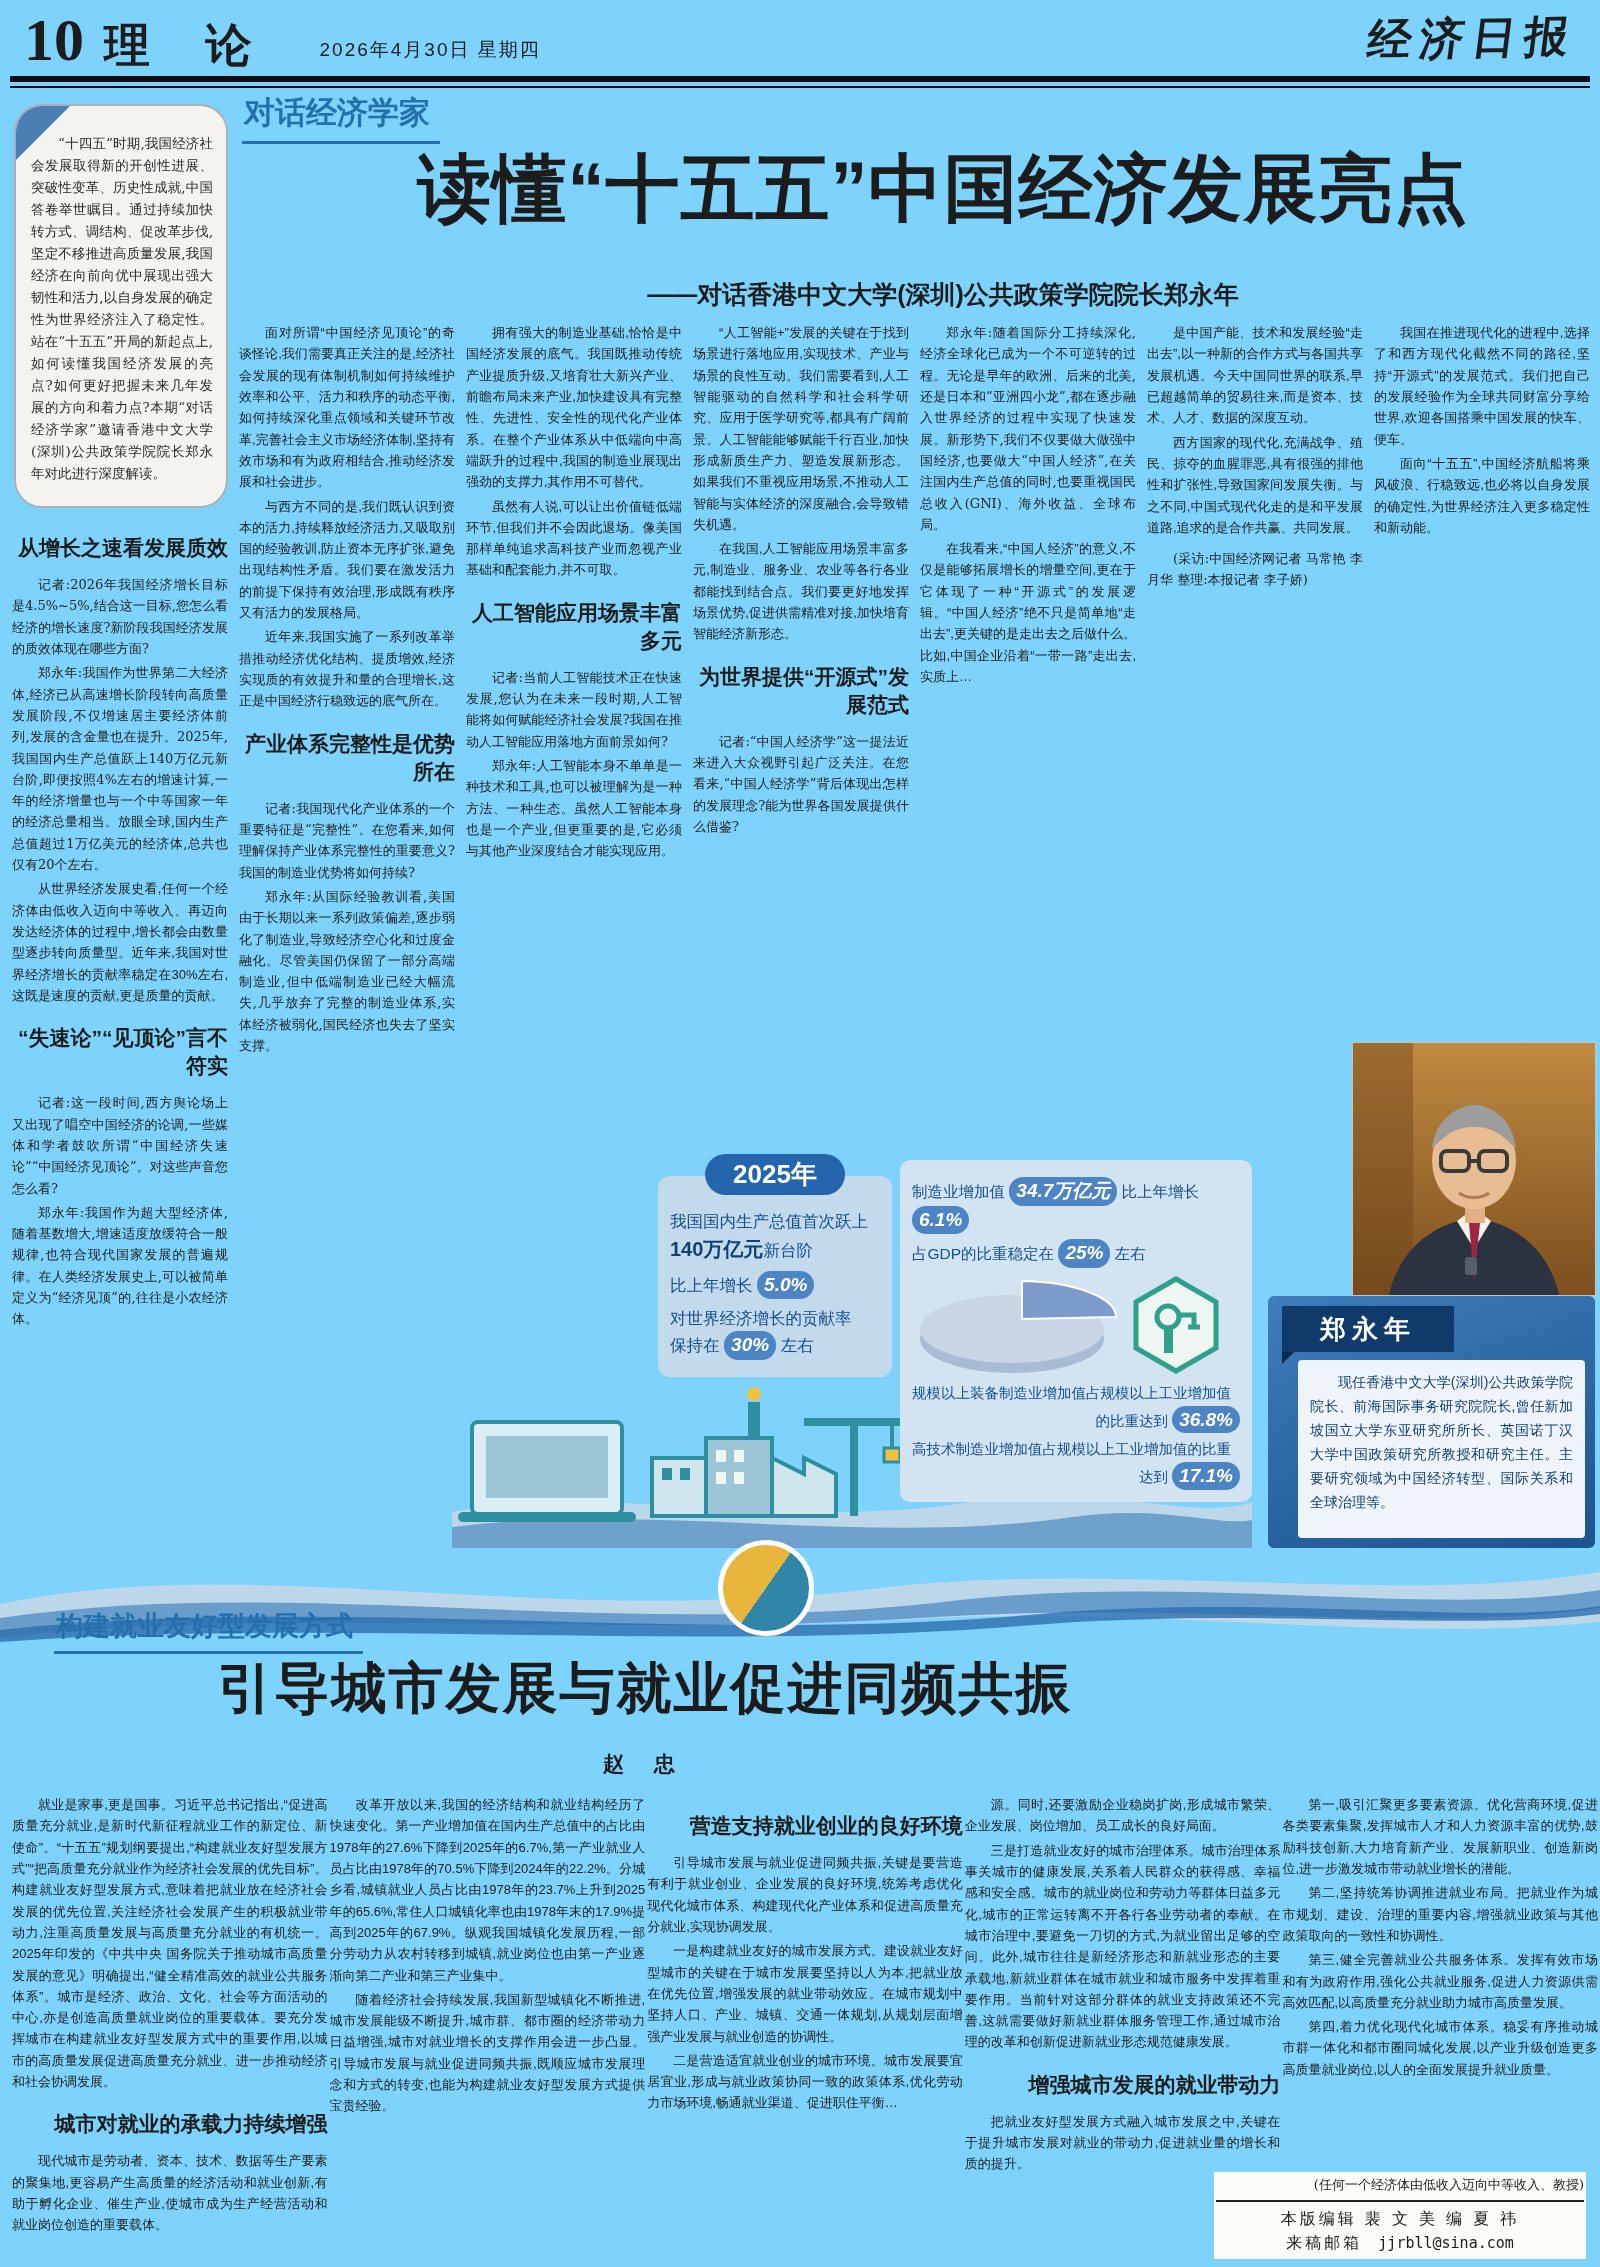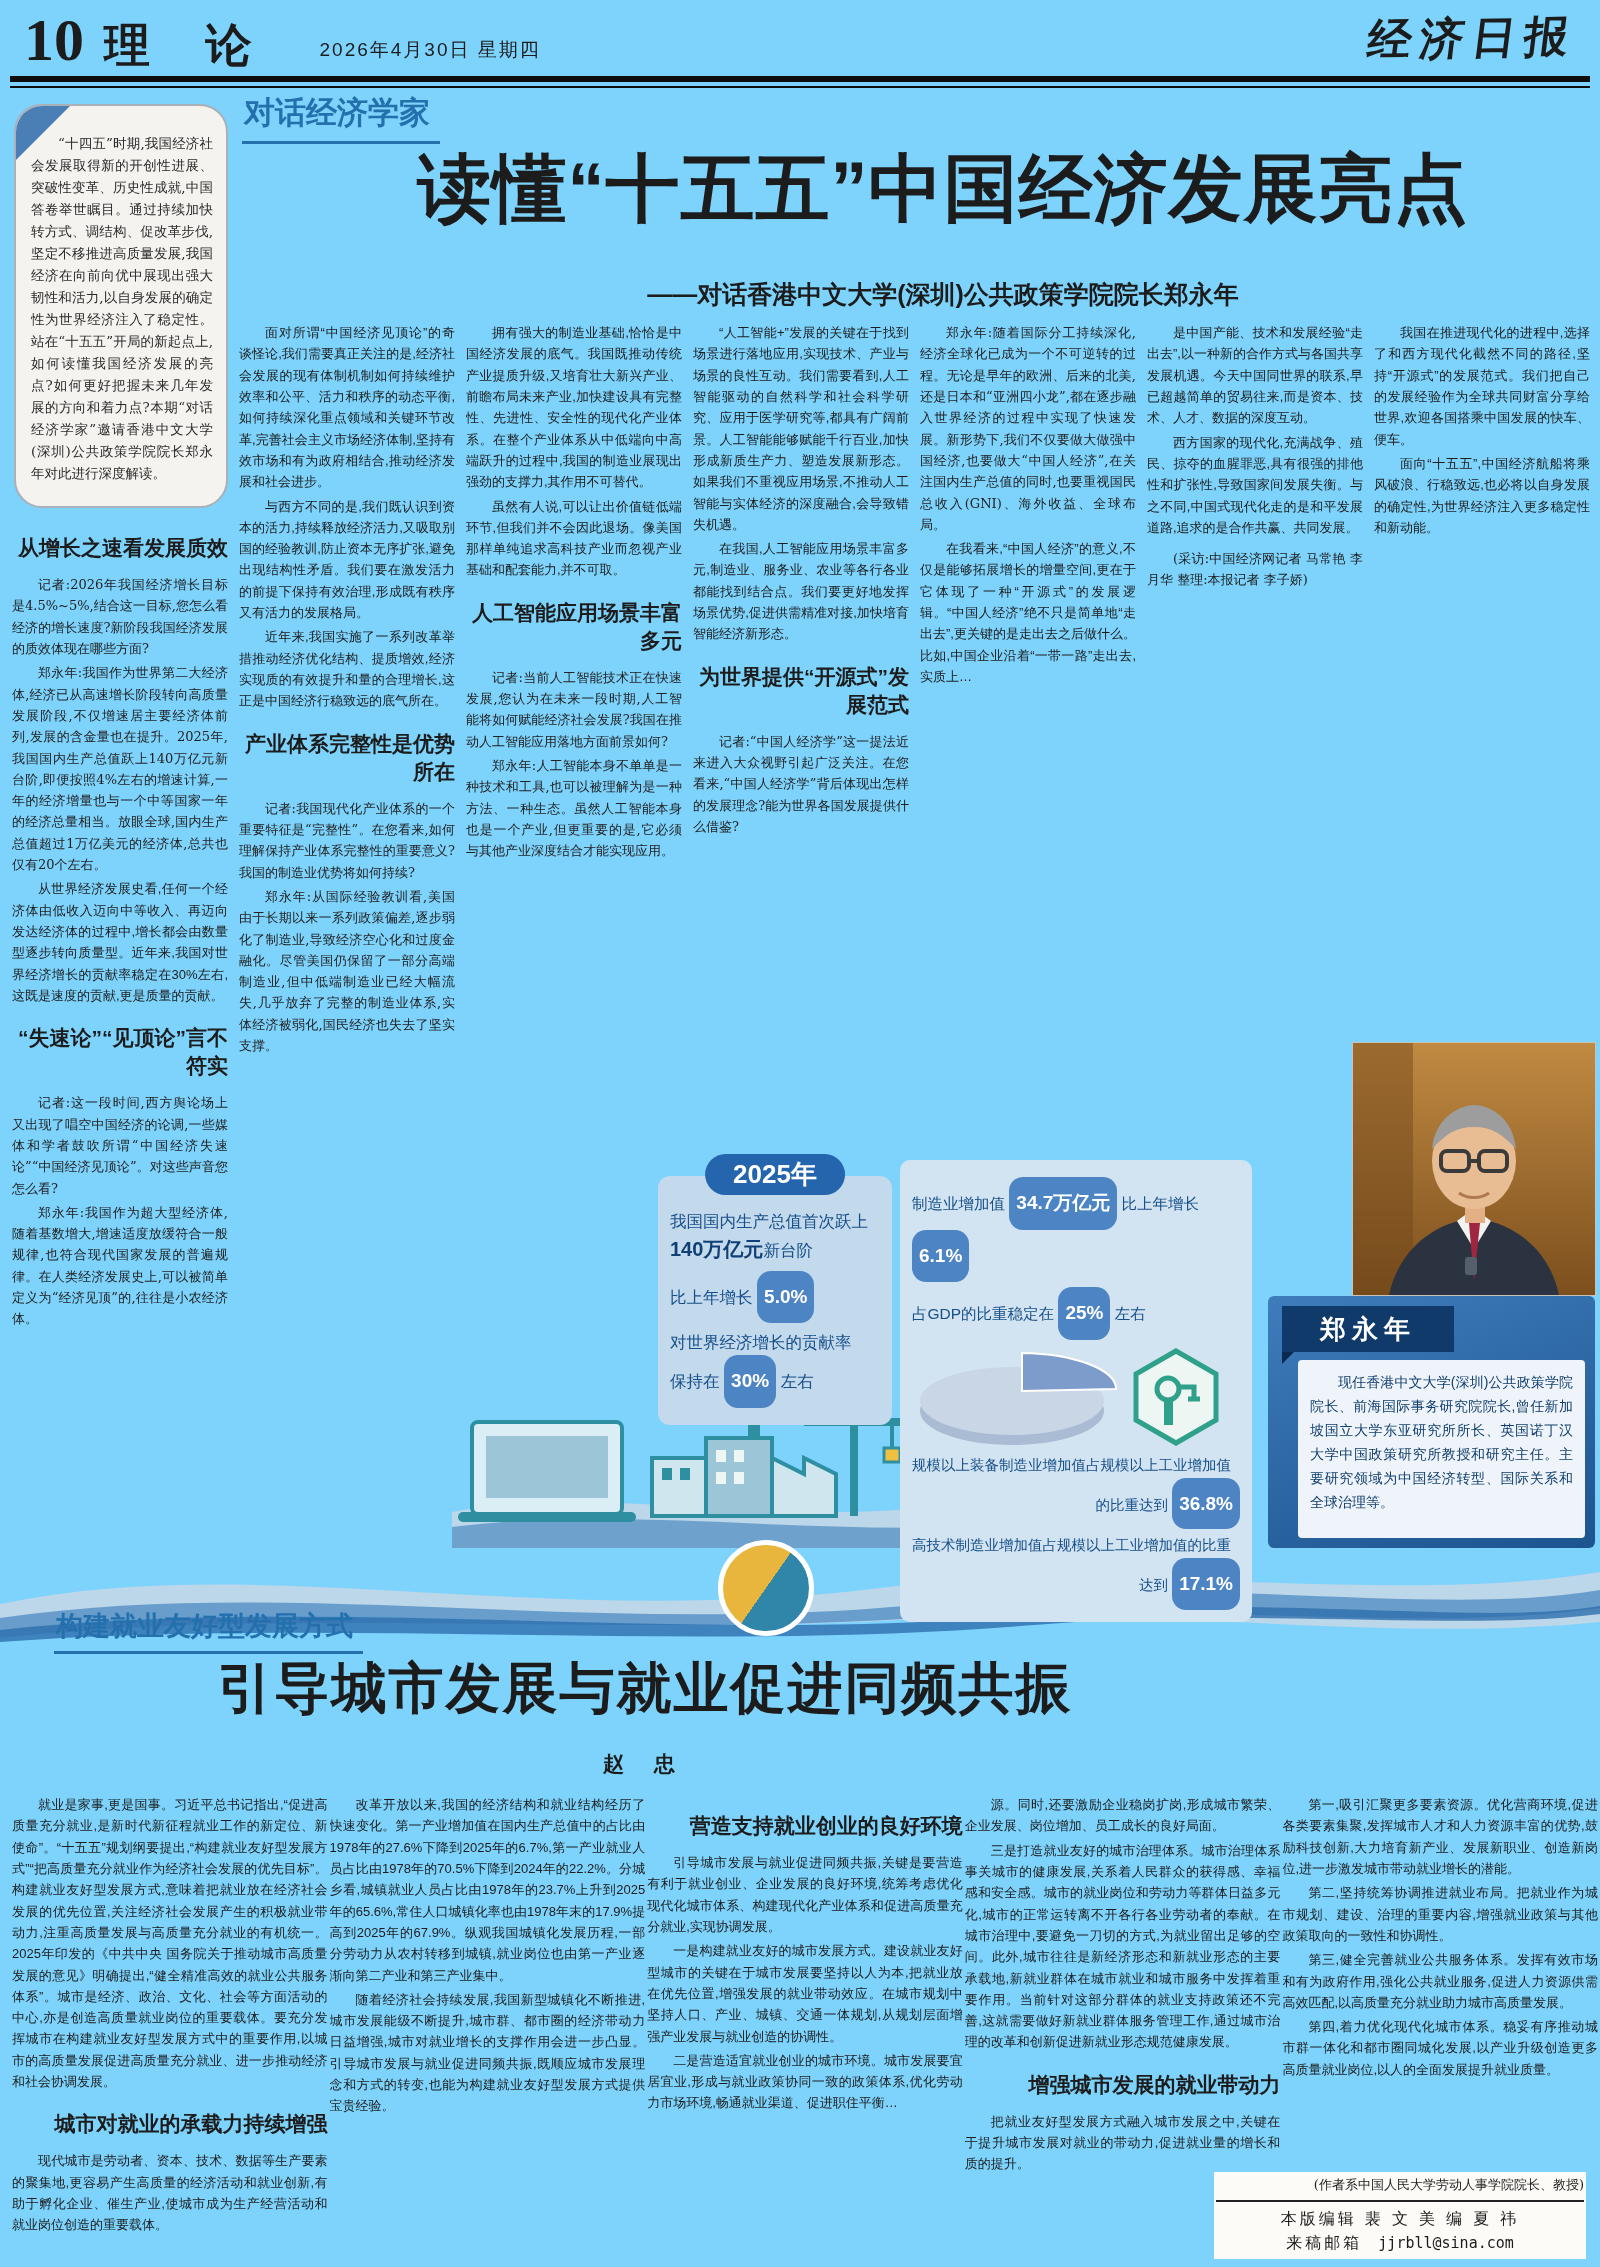--- a/index.html
+++ b/index.html
@@ -43,21 +43,21 @@
   .para.kai{font-family:"DejaVu Serif",serif;color:#222;}
   .para.credit{font-family:"DejaVu Serif",serif;margin-top:10px;}
   .sub-head{font-size:21px;font-weight:800;text-align:right;margin:18px 0 12px;}
   
   .ig-left-card{position:absolute;left:658px;top:1176px;width:234px;box-sizing:border-box;z-index:3;
                 background:#c3d9ec;border-radius:12px;padding:26px 12px 10px;}
   .ig-badge{position:absolute;top:-22px;left:50%;transform:translateX(-50%);background:#2565ae;color:#fff;
             font-size:26px;font-weight:800;padding:3px 28px;border-radius:26px;white-space:nowrap;}
   .ig-line{margin:7px 0;font-size:16.5px;color:#174f89;line-height:1.5;}
   .ig-big{font-size:20px;font-weight:800;color:#0f3f74;}
-  .chip{display:inline-block;background:#4d84c4;color:#fff;font-weight:800;padding:12px 7px;border-radius:14px;}
+  .chip{display:inline-block;background:#4d84c4;color:#fff;font-weight:800;padding:0 7px;border-radius:14px;font-style:italic;}
   .chip.lg{font-size:19px;}
   .ig-right{position:absolute;left:900px;top:1160px;width:352px;box-sizing:border-box;z-index:3;
             background:#d2e4f1;border-radius:10px;padding:12px 12px 10px;}
   .ig-right .ig-line{font-size:15.5px;margin:5px 0;}
   .ig-row{display:flex;align-items:center;gap:6px;margin:4px 0 2px;}
   .ig-small{font-size:14.5px;color:#174f89;margin:6px 0 2px;line-height:1.45;}
   .ig-end{display:block;text-align:right;margin-top:2px;}
   .illus{position:absolute;left:452px;top:1362px;width:800px;height:186px;z-index:2;}
   
   .photo{position:absolute;left:1352px;top:1042px;width:242px;height:252px;z-index:3;border:1px solid #c8c2b8;}
@@ -259,19 +259,19 @@
       </div>
       <div class="ncol">
         <p class="para">第一,吸引汇聚更多要素资源。优化营商环境,促进各类要素集聚,发挥城市人才和人力资源丰富的优势,鼓励科技创新,大力培育新产业、发展新职业、创造新岗位,进一步激发城市带动就业增长的潜能。</p>
         <p class="para">第二,坚持统筹协调推进就业布局。把就业作为城市规划、建设、治理的重要内容,增强就业政策与其他政策取向的一致性和协调性。</p>
         <p class="para">第三,健全完善就业公共服务体系。发挥有效市场和有为政府作用,强化公共就业服务,促进人力资源供需高效匹配,以高质量充分就业助力城市高质量发展。</p>
         <p class="para">第四,着力优化现代化城市体系。稳妥有序推动城市群一体化和都市圈同城化发展,以产业升级创造更多高质量就业岗位,以人的全面发展提升就业质量。</p>
       </div>
     </div>
 
   <div class="footer">
-    <p class="note">(作者系中国人民大学劳动人事学院院长、教授)</p>
+    <p class="note">(任何一个经济体由低收入迈向中等收入、教授)</p>
     <div class="frule"></div>
     <p class="fline">本版编辑  裴 文   美 编  夏 祎</p>
     <p class="fline"><span>来稿邮箱</span>&nbsp;&nbsp;<span class="femail">jjrbll@sina.com</span></p>
   </div>
 
 </div>
 
 </body></html>

